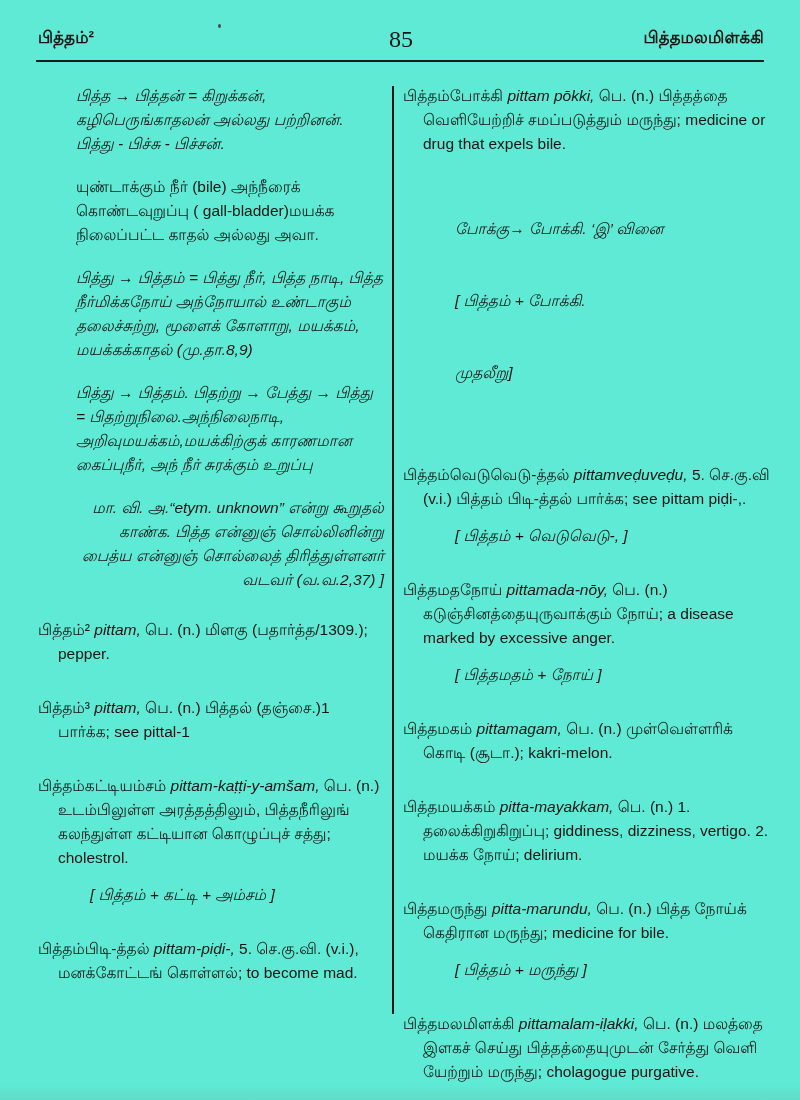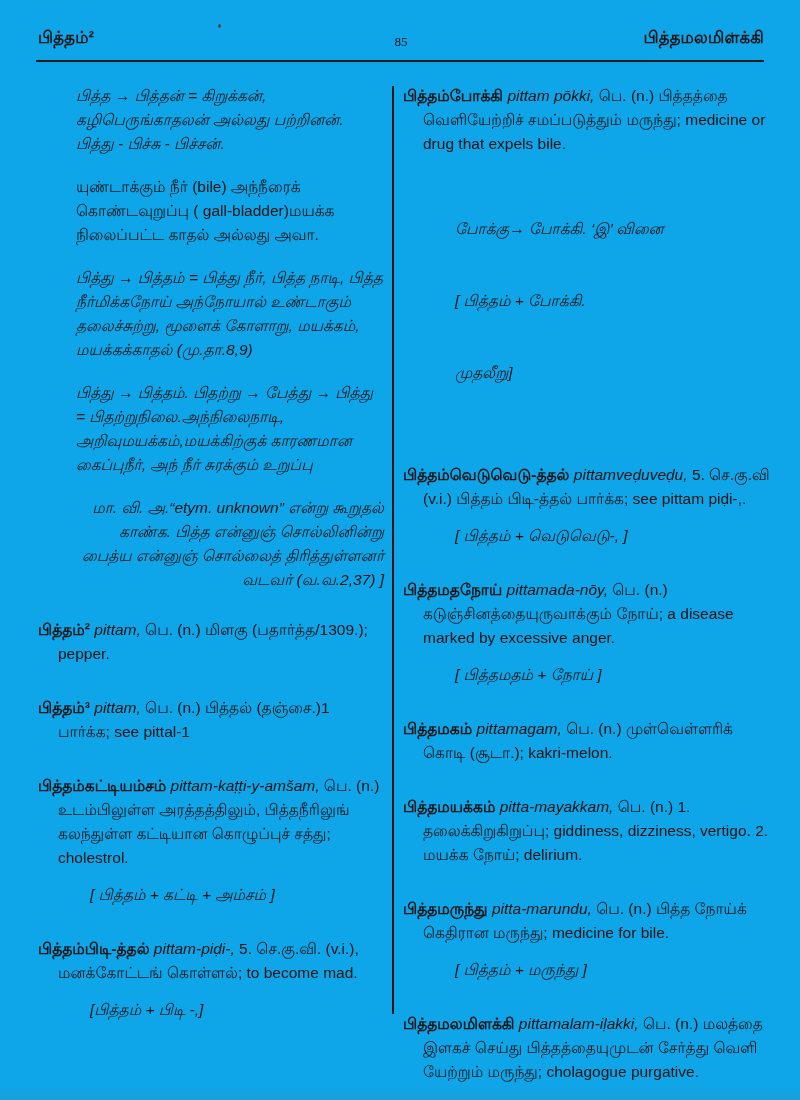--- a/index.html
+++ b/index.html
@@ -6,42 +6,42 @@
   body {
     background: #d9d9d6;
     font-family: "Liberation Sans", "DejaVu Sans", sans-serif;
     -webkit-font-smoothing: antialiased;
   }
   .page {
     position: relative;
     width: 800px;
     height: 1100px;
     margin: 0 auto;
-    background: #0ea5e9;
+    background: #5eead4;
     color: #141414;
     overflow: hidden;
   }
   
   .page-header {
     position: absolute;
     top: 26px; left: 38px; right: 36px;
     height: 28px;
   }
   .guide-word {
     font-weight: 700;
     font-size: 16.5px;
     letter-spacing: 0.2px;
   }
   .guide-left  { position: absolute; left: 0;  top: 2px; }
   .guide-right { position: absolute; right: 0; top: 2px; }
   .page-num {
-    position: absolute; left: 50%; top: 8px;
+    position: absolute; left: 50%; top: 0;
     transform: translateX(-50%);
     font-family: "Liberation Serif", "DejaVu Serif", serif;
-    font-size: 13px;
+    font-size: 24px;
   }
   .header-rule {
     position: absolute;
     top: 60px; left: 36px; right: 36px;
     height: 2px;
     background: #1b1b1b;
   }
   
   .columns {
     position: absolute;
@@ -64,21 +64,21 @@
   .cont-p.it { font-style: italic; }
   .cont-p:last-child { margin-bottom: 0; text-align: right; }
   
   .entry { margin-bottom: 30px; }
   .entry:last-child { margin-bottom: 0; }
   .entry-p {
     margin: 0;
     padding-left: 20px;
     text-indent: -20px;
   }
-  .hw { font-weight: 700; text-align: center; }
+  .hw { font-weight: 400; text-align: center; }
   .tr { font-style: italic; }
   .etym {
     margin: 13px 0 0 52px;
     font-style: italic;
     white-space: pre-wrap;
   }
   .etym-line { margin: 0; font-style: italic; }
   
   .scan-edge {
     position: absolute;
@@ -141,21 +141,20 @@
         </p>
         <p class="etym">[ பித்தம் + கட்டி + அம்சம் ]</p>
       </div>
 
       <div class="entry">
         <p class="entry-p">
           <b class="hw">பித்தம்பிடி-த்தல்</b>
           <i class="tr">pittam-piḍi-,</i>
           <span>5. செ.கு.வி. (v.i.), மனக்கோட்டங் கொள்ளல்; to become mad.</span>
         </p>
-        <p class="etym">[பித்தம் + பிடி -,]</p>
       </div>
 
     </div>
 
     <div class="col-divider"></div>
 
     <div class="col col-right">
 
       <div class="entry">
         <p class="entry-p">

